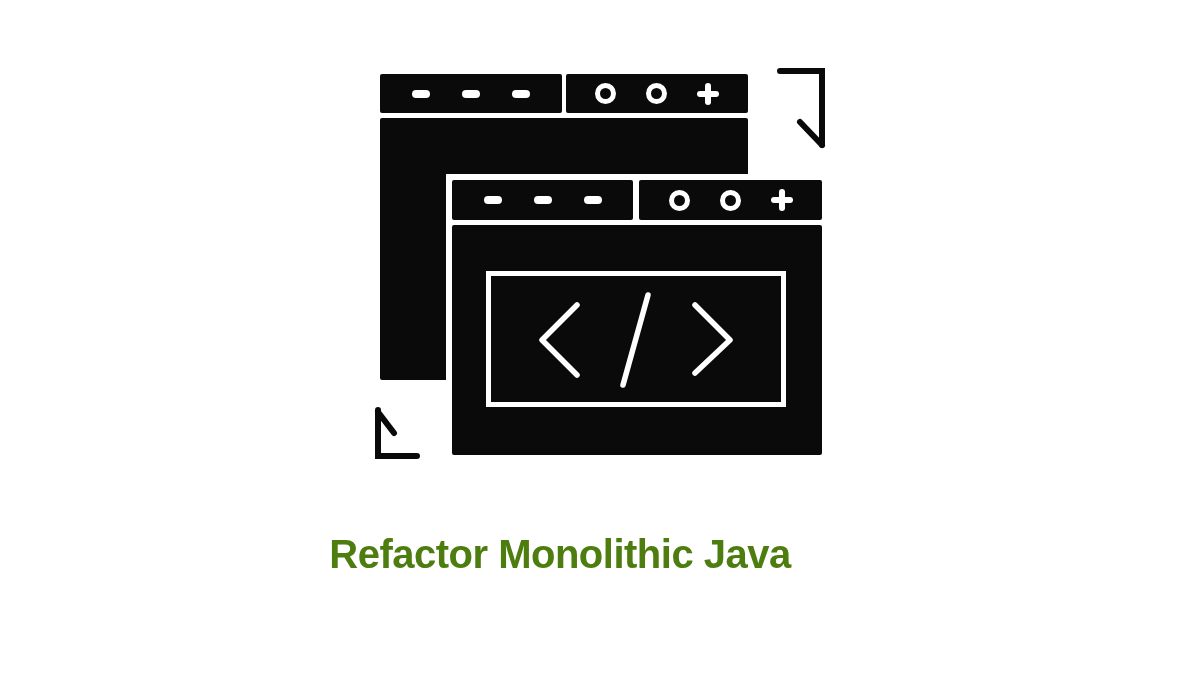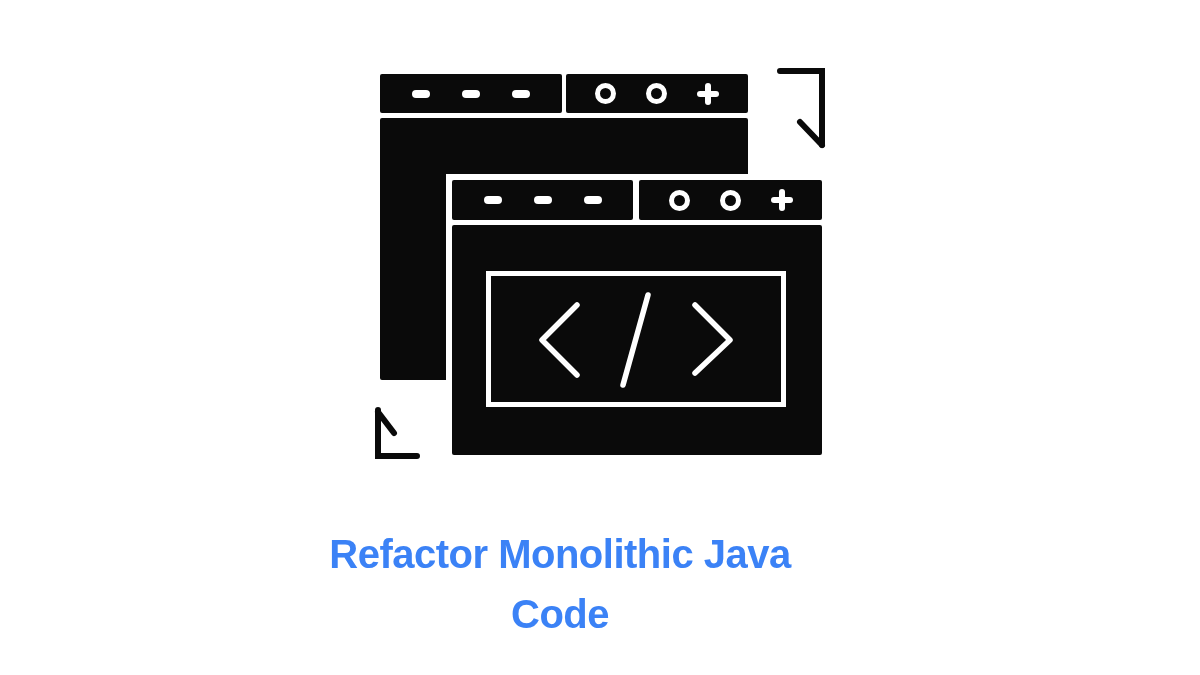--- a/index.html
+++ b/index.html
@@ -24,21 +24,21 @@
 
   .front-mat{position:absolute;left:446px;top:174px;width:382px;height:287px;background:#ffffff;}
 
   .code-frame{position:absolute;left:34px;top:46px;width:300px;height:136px;border:5px solid #ffffff;box-sizing:border-box;}
   .code-svg{position:absolute;left:0;top:0;width:370px;height:230px;}
 
   .corner-svg{position:absolute;}
 
   .caption{
     position:absolute;left:0;top:524px;width:1120px;
-    text-align:center;color:#3b82f6;
+    text-align:center;color:#4d7c0f;
     font-size:40px;font-weight:700;line-height:60px;letter-spacing:-0.5px;
   }
 </style>
 </head>
 <body>
 
 <div class="stage">
 
   <div class="win-part bar bar-dashes" style="left:380px;top:74px;width:182px;height:39px;">
     <span class="dash"></span>
@@ -77,16 +77,15 @@
     <polyline points="10,11 52,11 52,85" fill="none" stroke="#0a0a0a" stroke-width="6" stroke-linecap="round" stroke-linejoin="miter"></polyline>
     <line x1="30" y1="62" x2="52" y2="85" stroke="#0a0a0a" stroke-width="6" stroke-linecap="round"></line>
   </svg>
   <svg class="corner-svg" style="left:368px;top:402px;" width="58" height="62" viewBox="0 0 58 62">
     <polyline points="10,8 10,54 49,54" fill="none" stroke="#0a0a0a" stroke-width="6" stroke-linecap="round" stroke-linejoin="miter"></polyline>
     <line x1="10" y1="10" x2="26" y2="31" stroke="#0a0a0a" stroke-width="6" stroke-linecap="round"></line>
   </svg>
 
   <div class="caption">
     <div>Refactor Monolithic Java</div>
-    <div>Code</div>
   </div>
 
 </div>
 
 </body></html>

